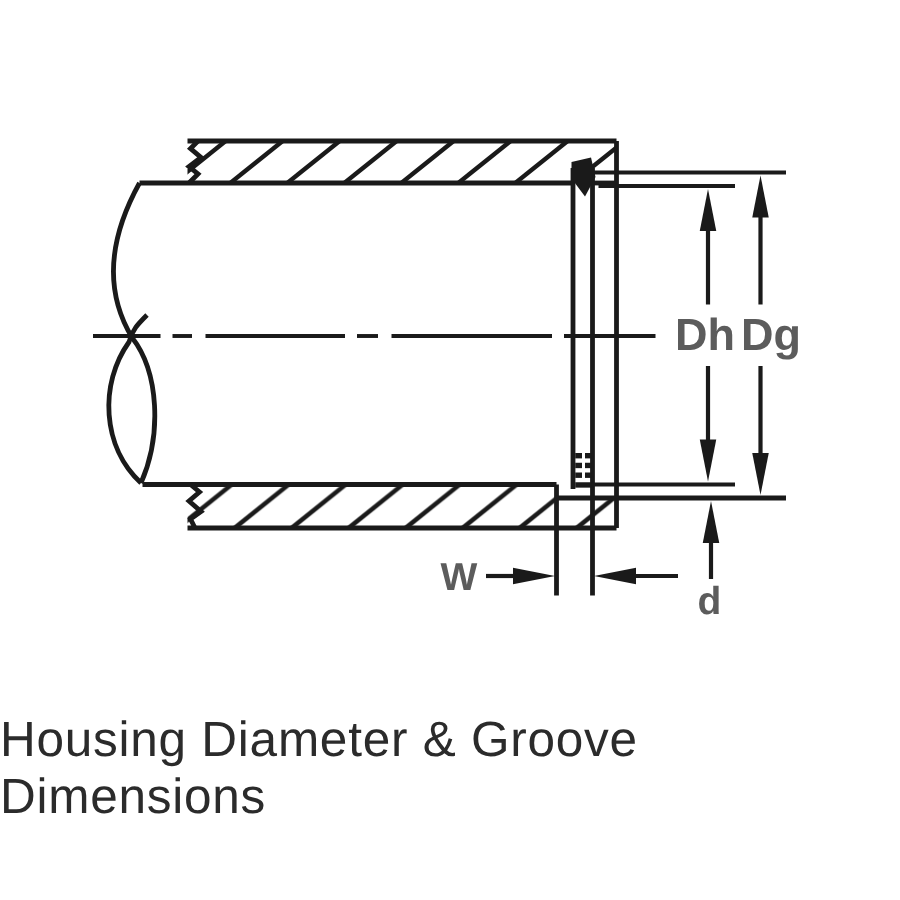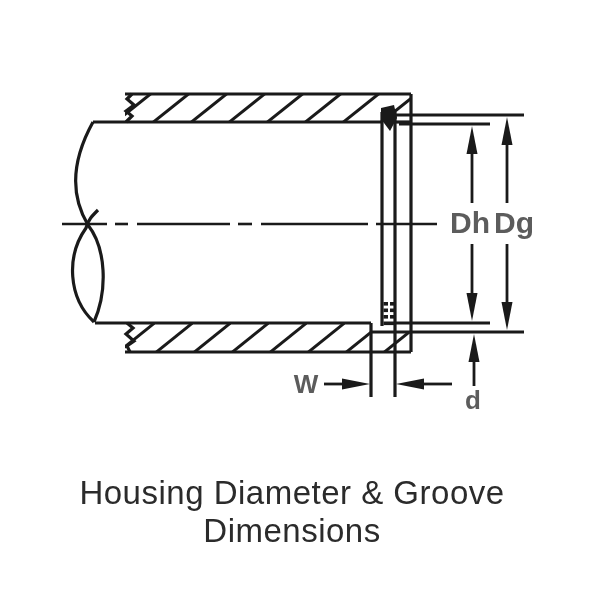--- a/index.html
+++ b/index.html
@@ -26,21 +26,21 @@
     fill:var(--dim-label);
     font-family:"Liberation Sans", sans-serif;
     font-weight:bold;
     text-anchor:middle;
   }
   .big{font-size:30px;}
   .small{font-size:26px;}
   .title{
     position:absolute;
     left:0;top:474px;width:584px;
-    text-align:center;
+    text-align:left;
     color:var(--title);
     font-size:33px;
     font-weight:400;
     letter-spacing:0.5px;
   }
 </style>
 </head>
 <body>
 
 <div class="stage">

